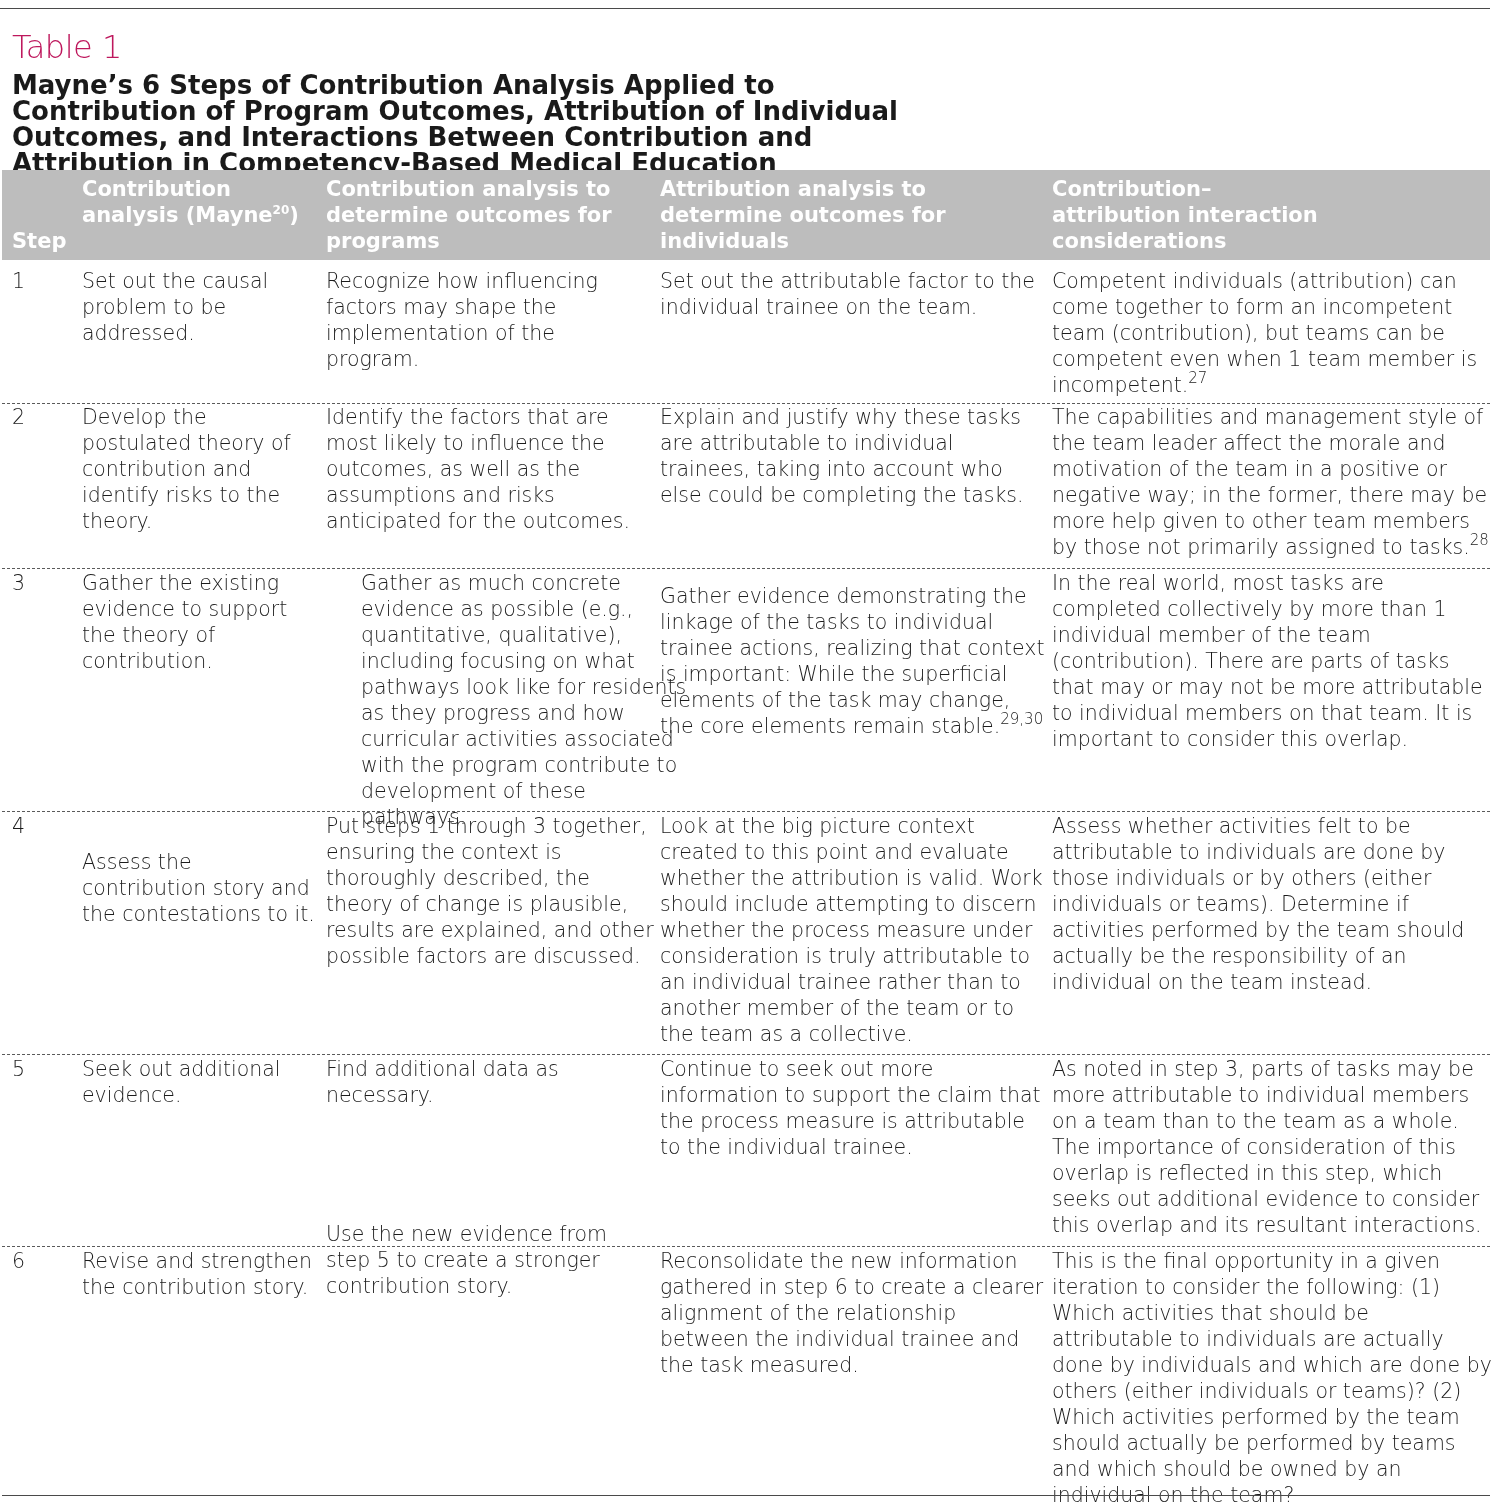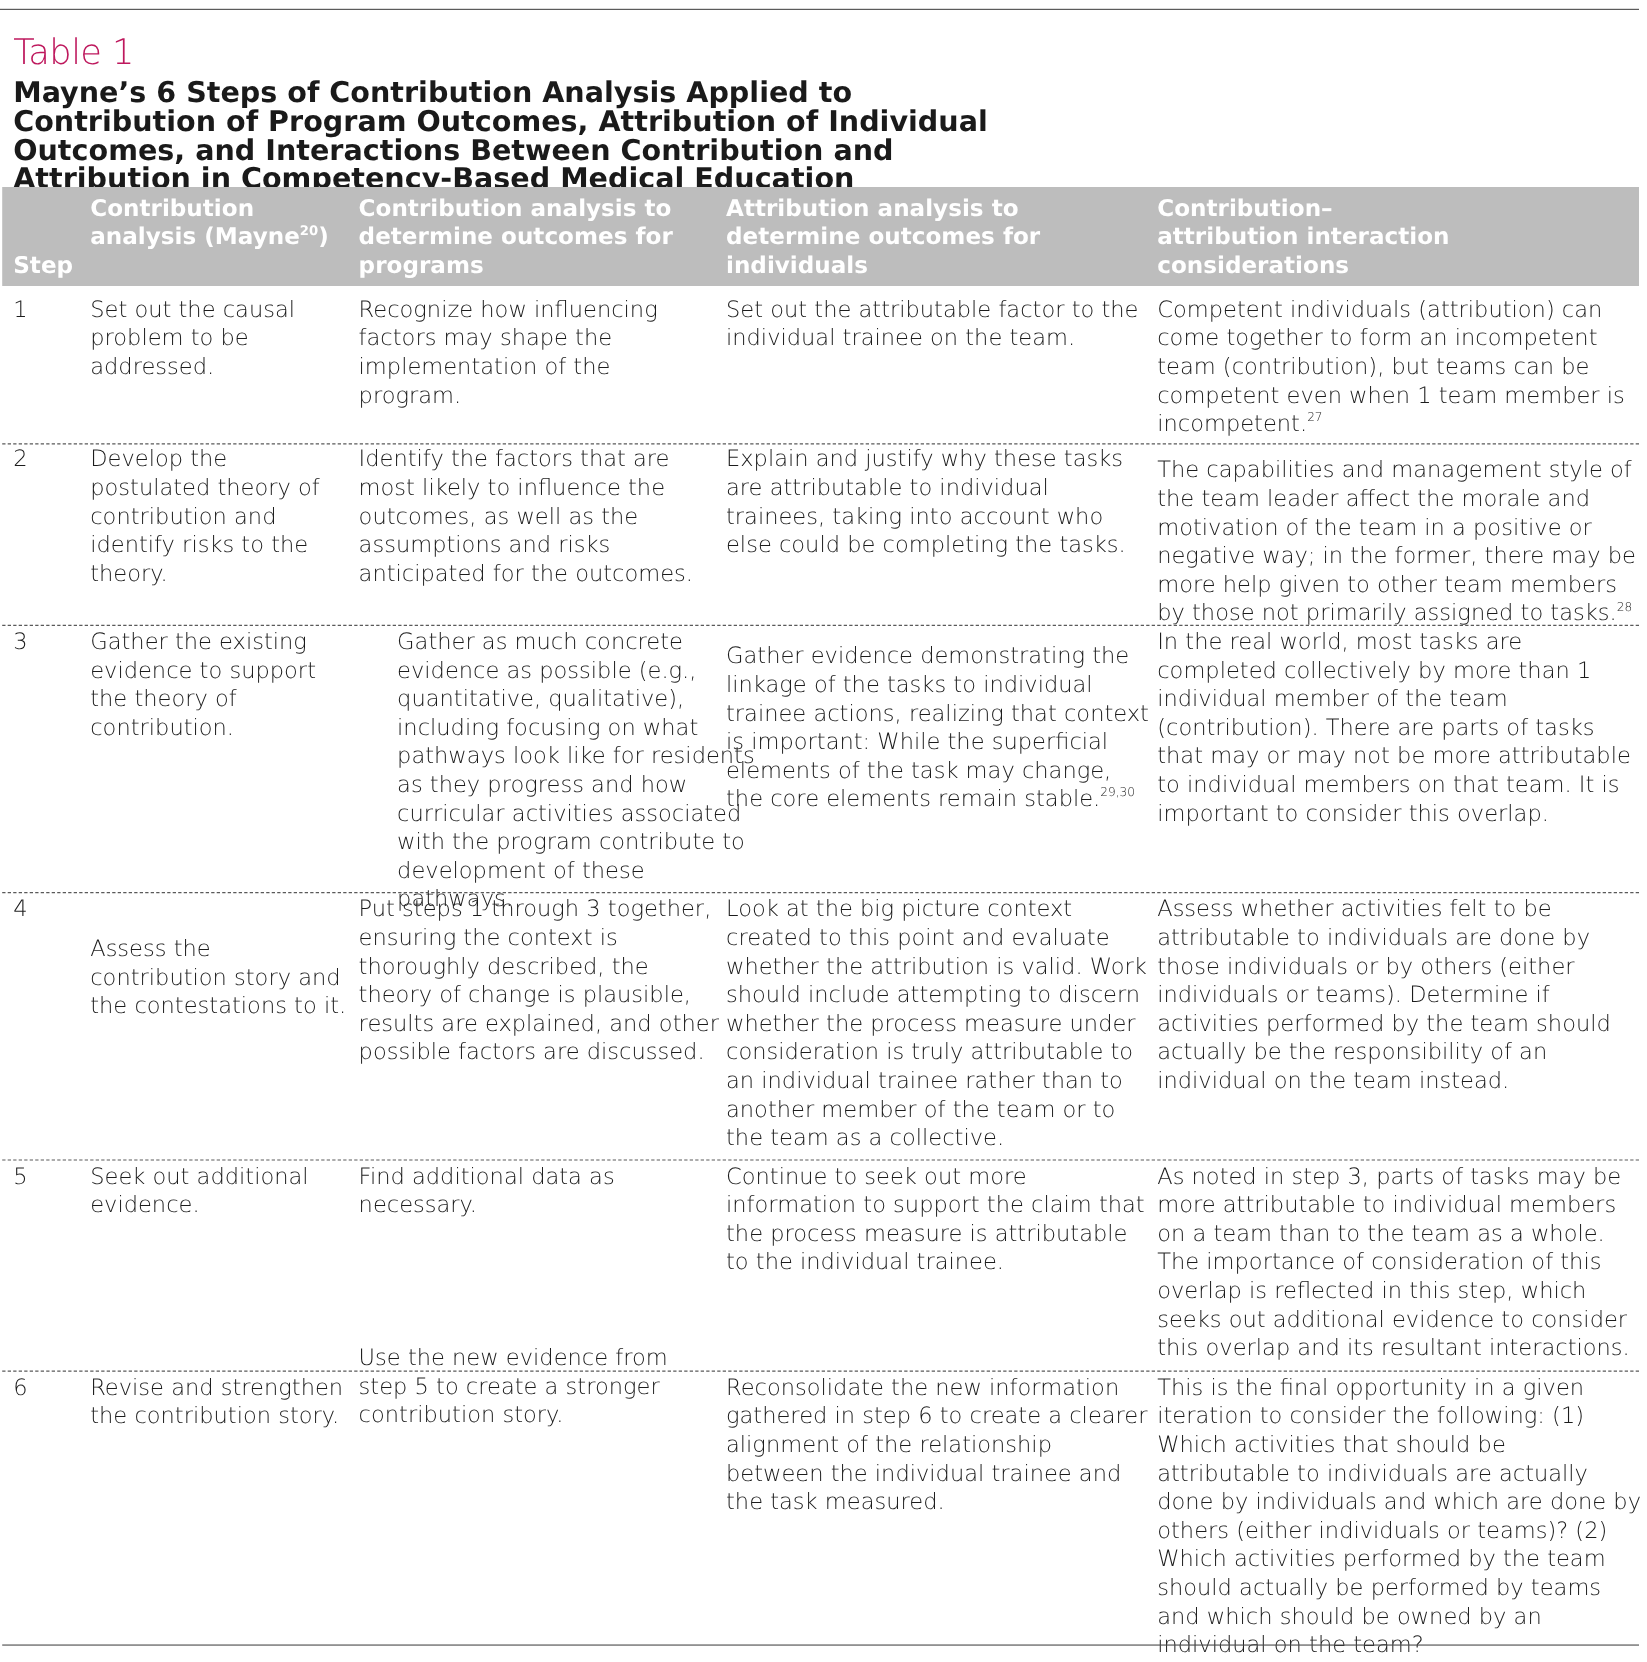--- a/index.html
+++ b/index.html
@@ -75,21 +75,21 @@
     .cell {
       position: absolute;
       font-size: 20.5px;
       line-height: 26px;
       color: #1c1c1c;
       font-family: "DejaVu Sans", sans-serif;
       font-weight: 300;
       white-space: pre-line;
     }
     .cell sup {
-      font-size: 11px;
+      font-size: 15px;
       line-height: 0;
       vertical-align: 9px;
       text-align: center;
     }
     .c-step { left: 12px; width: 60px; }
     .c-ca { left: 82px; width: 236px; }
     .c-prog { left: 326px; width: 328px; }
     .c-ind { left: 660px; width: 385px; }
     .c-int { left: 1052px; width: 440px; }
     .bottom-rule {
@@ -120,21 +120,21 @@
 <div class="cell c-ca" style="top:268px;">Set out the causal problem to be addressed.</div>
 <div class="cell c-prog" style="top:268px;">Recognize how influencing factors may shape the implementation of the program.</div>
 <div class="cell c-ind" style="top:268px;">Set out the attributable factor to the individual trainee on the team.</div>
 <div class="cell c-int" style="top:268px;"><span>Competent individuals (attribution) can come together to form an incompetent team (contribution), but teams can be competent even when 1 team member is incompetent.</span><sup>27</sup></div>
 <div class="row-sep" style="top:403px;"></div>
 
 <div class="cell c-step" style="top:404px;">2</div>
 <div class="cell c-ca" style="top:404px;">Develop the postulated theory of contribution and identify risks to the theory.</div>
 <div class="cell c-prog" style="top:404px;">Identify the factors that are most likely to influence the outcomes, as well as the assumptions and risks anticipated for the outcomes.</div>
 <div class="cell c-ind" style="top:404px;">Explain and justify why these tasks are attributable to individual trainees, taking into account who else could be completing the tasks.</div>
-<div class="cell c-int" style="top:404px;margin-top:10px;"><span>The capabilities and management style of the team leader affect the morale and motivation of the team in a positive or negative way; in the former, there may be more help given to other team members by those not primarily assigned to tasks.</span><sup>28</sup></div>
+<div class="cell c-int" style="top:404px;"><span>The capabilities and management style of the team leader affect the morale and motivation of the team in a positive or negative way; in the former, there may be more help given to other team members by those not primarily assigned to tasks.</span><sup>28</sup></div>
 <div class="row-sep" style="top:568px;"></div>
 
 <div class="cell c-step" style="top:570px;">3</div>
 <div class="cell c-ca" style="top:570px;">Gather the existing evidence to support the theory of contribution.</div>
 <div class="cell c-prog" style="top:570px;margin-left:35px;">Gather as much concrete evidence as possible (e.g., quantitative, qualitative), including focusing on what pathways look like for residents as they progress and how curricular activities associated with the program contribute to development of these pathways.</div>
 <div class="cell c-ind" style="top:583px;"><span>Gather evidence demonstrating the linkage of the tasks to individual trainee actions, realizing that context is important: While the superficial elements of the task may change, the core elements remain stable.</span><sup>29,30</sup></div>
 <div class="cell c-int" style="top:570px;">In the real world, most tasks are completed collectively by more than 1 individual member of the team (contribution). There are parts of tasks that may or may not be more attributable to individual members on that team. It is important to consider this overlap.</div>
 <div class="row-sep" style="top:811px;"></div>
 
 <div class="cell c-step" style="top:813px;">4</div>

